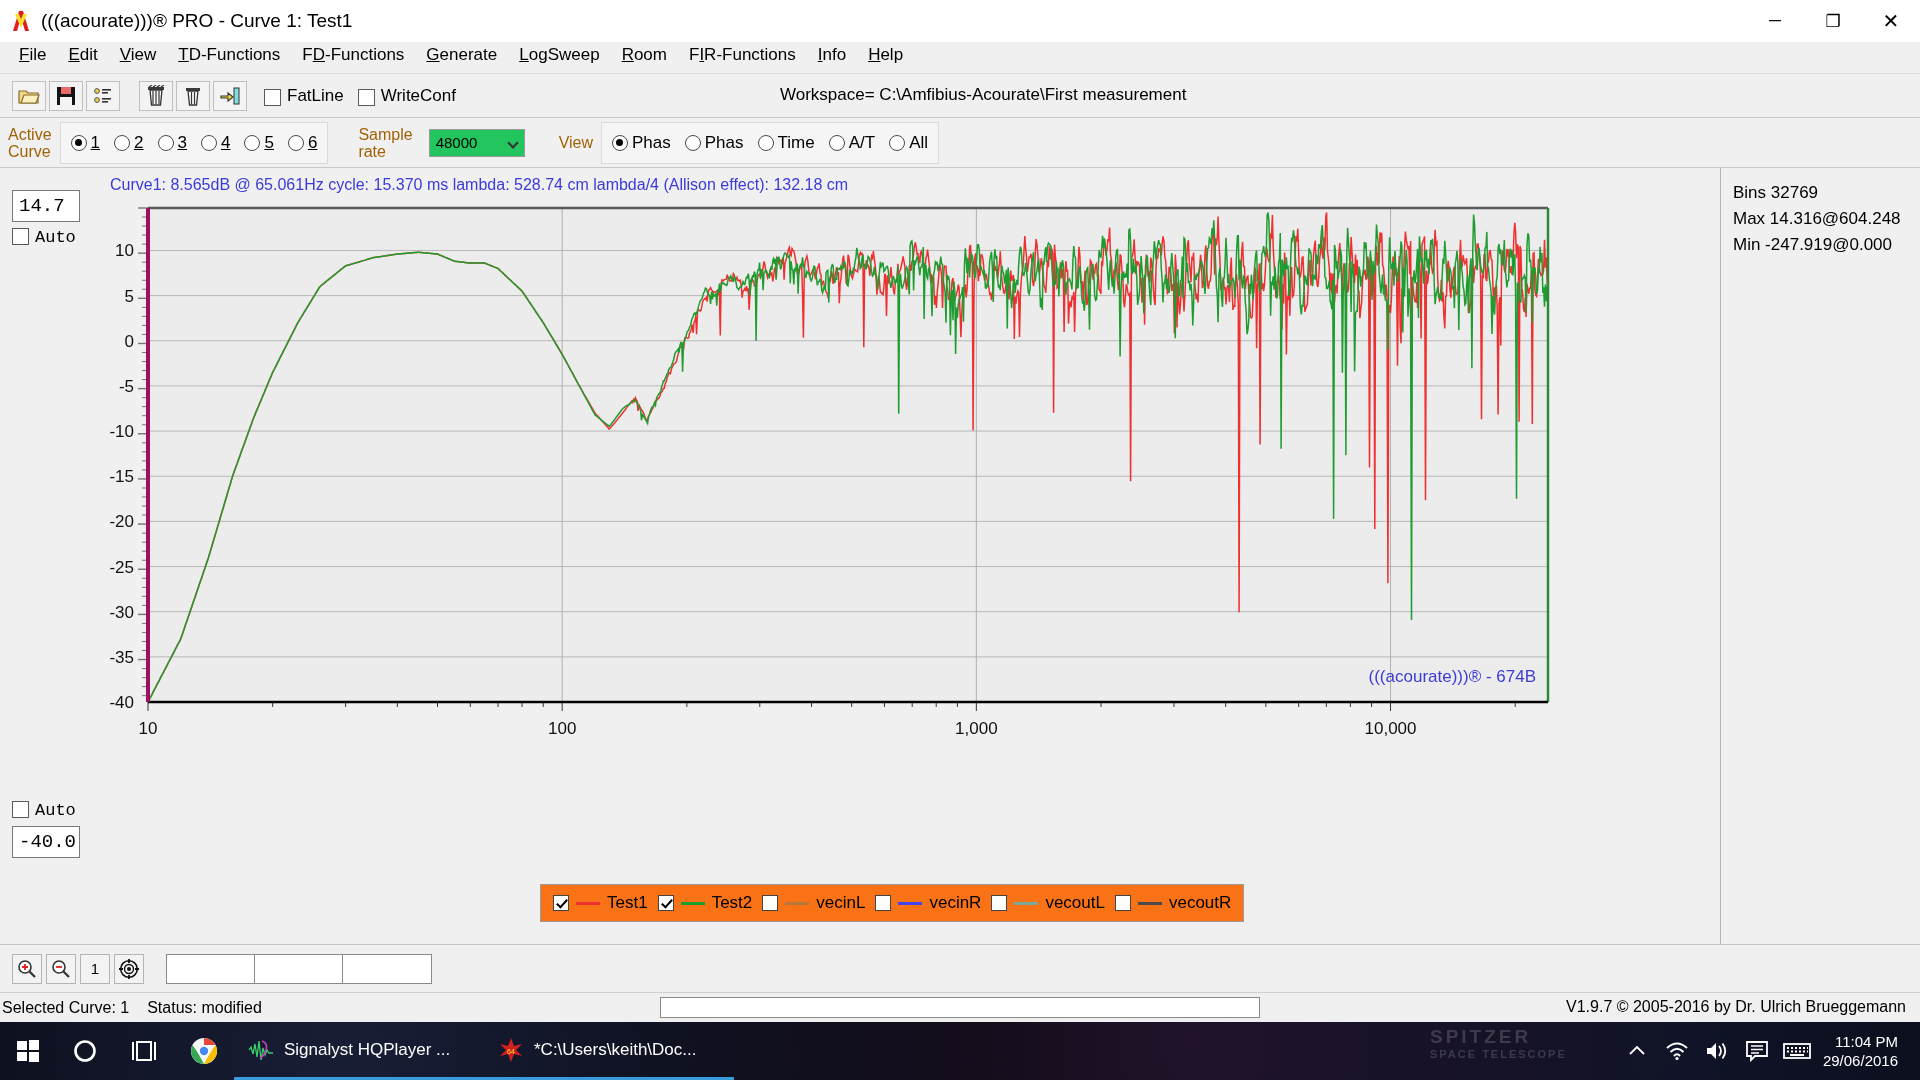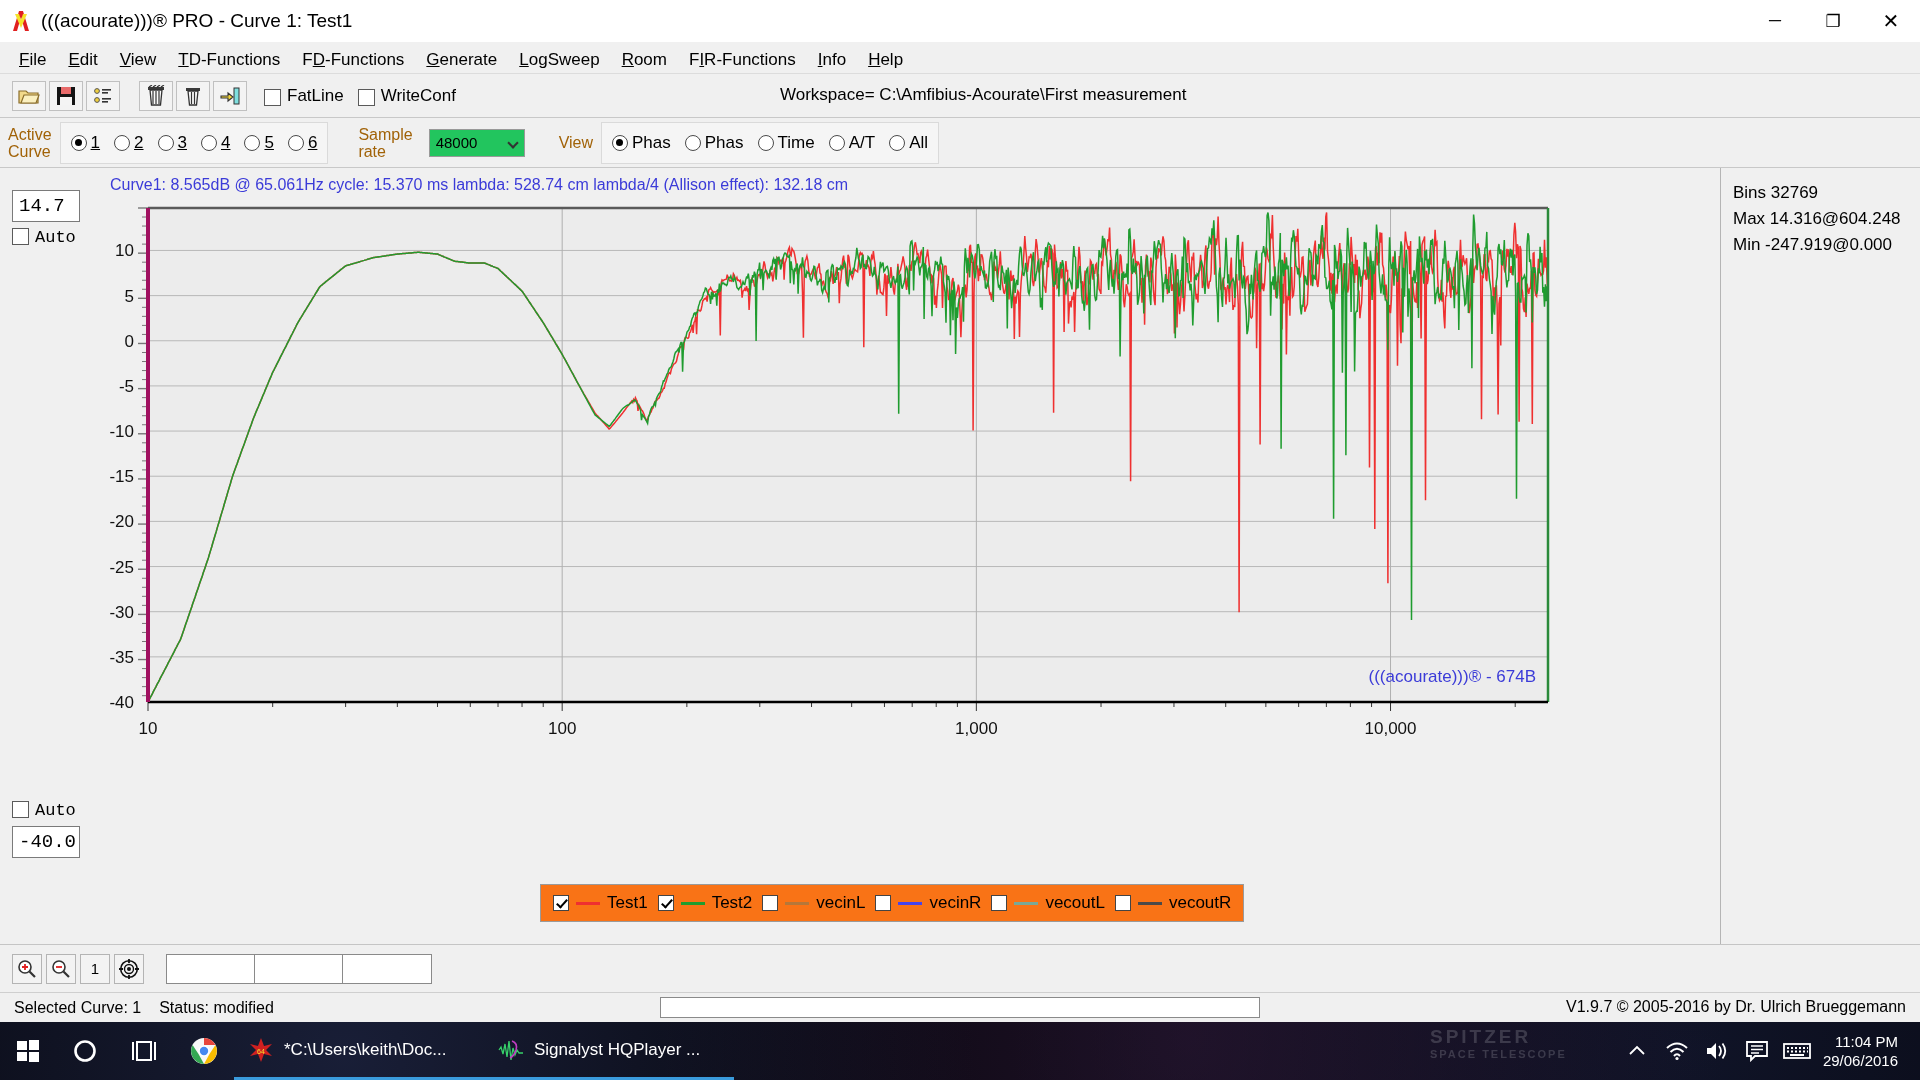--- a/index.html
+++ b/index.html
@@ -34,21 +34,21 @@
   .winbtn {
     width: 58px; height: 42px;
     display: flex; align-items: center; justify-content: center;
     color: #000; font-size: 17px;
   }
   .winbtn.close { font-size: 20px; }
 
   
   .menubar {
     height: 32px; flex: 0 0 32px;
-    display: flex; align-items: flex-end;
+    display: flex; align-items: flex-start;
     background: #f0f0f0; padding-left: 8px;
     border-bottom: 1px solid #dcdcdc;
   }
   .menuitem {
     font-size: 17px; color: #000;
     padding: 3px 11px; white-space: nowrap;
   }
   .menuitem u { text-decoration: underline; }
 
   
@@ -191,21 +191,21 @@
     width: 88px; height: 28px; background: #fff;
     border-right: 1px solid #8a8a8a;
   }
   .txtf:last-child { border-right: none; }
 
   
   .statusbar {
     height: 30px; flex: 0 0 30px;
     display: flex; align-items: center;
     background: #f0f0f0; border-top: 1px solid #cfcfcf;
-    padding: 0 14px; position: relative;
+    padding: 0 2px; position: relative;
   }
   .statustext { font-size: 16px; color: #000; white-space: nowrap; }
   .statusfield {
     position: absolute; left: 660px; top: 4px;
     width: 600px; height: 21px;
     border: 1px solid #8a8a8a; background: #fff;
   }
   .copyright {
     position: absolute; right: 14px; top: 5px;
     font-size: 16px; color: #000; white-space: nowrap;
@@ -683,35 +683,35 @@
       <path d="M14 27 A13 13 0 0 1 2.6 8 L8.5 17 Z" fill="#34a853"></path>
       <circle cx="14" cy="14" r="5.6" fill="#fff"></circle>
       <circle cx="14" cy="14" r="4.2" fill="#4688f1"></circle>
     </svg>
   </div>
 
 
   <div class="tbapp">
     <span class="appicon">
       <svg width="26" height="26" viewBox="0 0 26 26">
-        <path d="M13 1 L16 9 L24 7 L18 13 L24 19 L16 17 L13 25 L10 17 L2 19 L8 13 L2 7 L10 9 Z" fill="#d02020"></path>
-        <text x="13" y="17" font-size="7" fill="#f5e32a" text-anchor="middle" font-family="Liberation Sans">64</text>
+        <path d="M1 13 l2 -3 2 7 2 -10 2 13 2 -16 2 19 2 -12 2 7 2 -5 2 3 h4" fill="none" stroke="#37d06a" stroke-width="1.3"></path>
+        <path d="M14 4 q6 2 4 9 q-2 6 -6 8" fill="none" stroke="#c23ec2" stroke-width="1.6"></path>
       </svg>
     </span>
-    <span>*C:\Users\keith\Doc...</span>
+    <span>Signalyst HQPlayer ...</span>
   </div>
 
   <div class="tbapp">
     <span class="appicon">
       <svg width="26" height="26" viewBox="0 0 26 26">
-        <path d="M1 13 l2 -3 2 7 2 -10 2 13 2 -16 2 19 2 -12 2 7 2 -5 2 3 h4" fill="none" stroke="#37d06a" stroke-width="1.3"></path>
-        <path d="M14 4 q6 2 4 9 q-2 6 -6 8" fill="none" stroke="#c23ec2" stroke-width="1.6"></path>
+        <path d="M13 1 L16 9 L24 7 L18 13 L24 19 L16 17 L13 25 L10 17 L2 19 L8 13 L2 7 L10 9 Z" fill="#d02020"></path>
+        <text x="13" y="17" font-size="7" fill="#f5e32a" text-anchor="middle" font-family="Liberation Sans">64</text>
       </svg>
     </span>
-    <span>Signalyst HQPlayer ...</span>
+    <span>*C:\Users\keith\Doc...</span>
   </div>
 
   <div class="traywrap">
     <div class="trayicon">
       <svg width="18" height="14" viewBox="0 0 18 14">
           <path d="M2 10 L9 3 L16 10" fill="none" stroke="#fff" stroke-width="1.8"></path>
         </svg>
     </div>
     <div class="trayicon">
       <svg width="24" height="20" viewBox="0 0 24 20">

